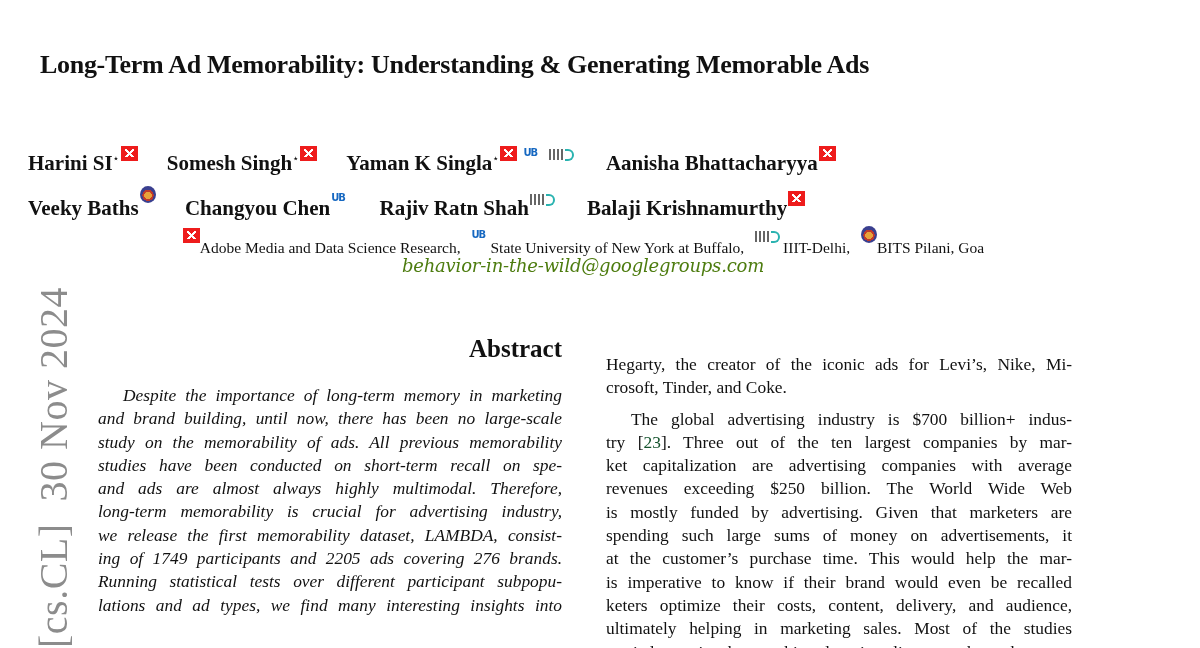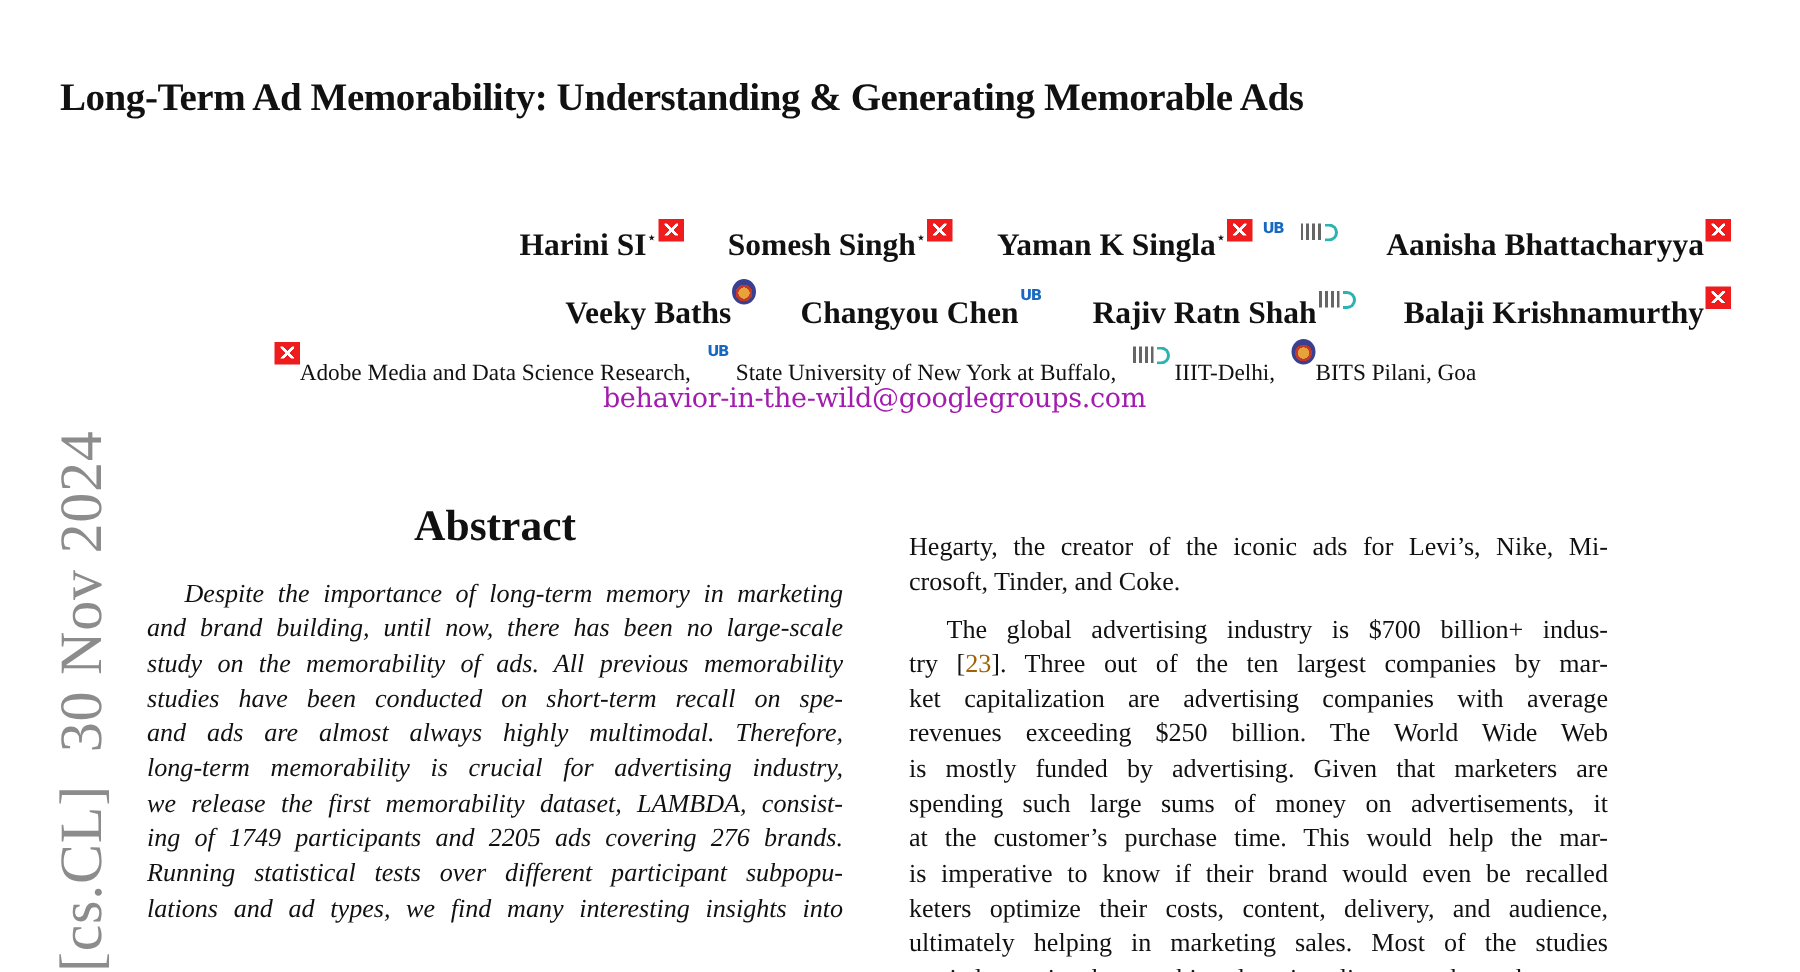--- a/index.html
+++ b/index.html
@@ -4,56 +4,56 @@
 <style>
   html, body { margin: 0; padding: 0; }
   body {
     width: 1200px; height: 648px; overflow: hidden; background: #ffffff;
     position: relative; font-family: "Liberation Serif", "DejaVu Serif", serif; color: #111;
   }
   .title {
     position: absolute; left: 0; width: 1166px; top: 50px; 
     font-size: 26px; font-weight: bold; letter-spacing: -0.3px; color: #111; margin-left: 40px;
   }
-  .authors { position: absolute; left: 0; width: 1166px; text-align: right; font-size: 21px; font-weight: bold; }
+  .authors { position: absolute; left: 0; width: 1166px; text-align: left; font-size: 21px; font-weight: bold; padding-left: 16px; }
   .authors.row1 { top: 146px; }
   .authors.row2 { top: 186px; }
   .author { display: inline-block; margin: 0 12px; white-space: nowrap; }
   .star { font-size: 11px; vertical-align: 8px; font-weight: normal; }
   .logo { display: inline-block; vertical-align: 9px; margin-left: 1px; }
   .adobe { width: 17px; height: 15px; background: #ee1c1c; position: relative; }
   .adobe::after { content: ""; position: absolute; left: 4px; top: 3px; width: 9px; height: 8px;
     background: linear-gradient(135deg, transparent 45%, #fff 45%, #fff 60%, transparent 60%),
                 linear-gradient(225deg, transparent 45%, #fff 45%, #fff 60%, transparent 60%); }
   .ub { width: 19px; height: 10px; position: relative; }
   .ub::before { content: "UB"; position: absolute; left: 0; top: -4px; font: bold 10px "DejaVu Sans", sans-serif; color: #1668c1; letter-spacing: -1px; }
   .iiitd { width: 28px; height: 12px; position: relative; }
   .iiitd::before { content: ""; position: absolute; left: 0; top: 0; width: 14px; height: 11px;
     background: repeating-linear-gradient(90deg, #666 0 2px, transparent 2px 4px); }
   .iiitd::after { content: ""; position: absolute; left: 16px; top: 0; width: 7px; height: 8px;
     border: 2px solid #2ab3b0; border-left: none; border-radius: 0 6px 6px 0; }
   .bits { width: 16px; height: 17px; border-radius: 50%; background: radial-gradient(circle at 50% 55%, #e8a23a 0 30%, #c0392b 31% 45%, #3a3f8f 46% 100%); vertical-align: 12px; }
   .affil { position: absolute; left: 0; width: 1166px; top: 226px; text-align: center; font-size: 15.5px; color: #111; }
   .affil .aff { white-space: nowrap; margin: 16px 3px; }
   .affil .logo { vertical-align: 10px; }
-  .email { position: absolute; left: 0; width: 1166px; top: 255px; text-align: center; font-size: 20px; color: #a21caf; font-family: "DejaVu Serif", serif; font-size: 18px; letter-spacing: -0.2px; }
+  .email { position: absolute; left: 0; width: 1166px; top: 255px; text-align: center; font-size: 20px; color: #4d7c0f; font-family: "DejaVu Serif", serif; font-size: 18px; letter-spacing: -0.2px; font-style: italic; }
   .arxiv {
     position: absolute; left: 30px; top: 648px; transform-origin: 0 0; transform: rotate(-90deg);
     font-size: 40px; color: #8c8c8c; white-space: nowrap; font-family: "Liberation Serif", serif; letter-spacing: 0.5px;
   }
   .arxiv .gap { display: inline-block; width: 22px; }
-  .abs-head { position: absolute; left: 98px; width: 464px; top: 335px; text-align: center; font-size: 29px; font-weight: bold; }
+  .abs-head { position: absolute; left: 98px; width: 464px; top: 335px; text-align: right; font-size: 25px; font-weight: bold; }
   .col { position: absolute; font-size: 17.4px; line-height: 23.3px; text-align: justify; }
   .col-left { left: 98px; width: 464px; top: 384px; font-style: italic; }
   .col-right { left: 606px; width: 466px; top: 337px; margin-top: 16px; }
   .line { display: block; white-space: nowrap; text-align-last: justify; }
   .line.last { text-align-last: left; }
   .indent { padding-left: 25px; }
   .para-gap { height: 8px; }
-  .cite { color: #a16207; }
+  .cite { color: #14532d; }
 </style>
 </head>
 <body>
 
 <div class="title">Long-Term Ad Memorability: Understanding &amp; Generating Memorable Ads</div>
 
 <div class="authors row1">
   <span class="author"><span>Harini SI</span><span class="star">⋆</span><span class="logo adobe"></span></span>
   <span class="author"><span>Somesh Singh</span><span class="star">⋆</span><span class="logo adobe"></span></span>
   <span class="author"><span>Yaman K Singla</span><span class="star">⋆</span><span class="logo adobe"></span> <span class="logo ub"></span> <span class="logo iiitd"></span></span>

